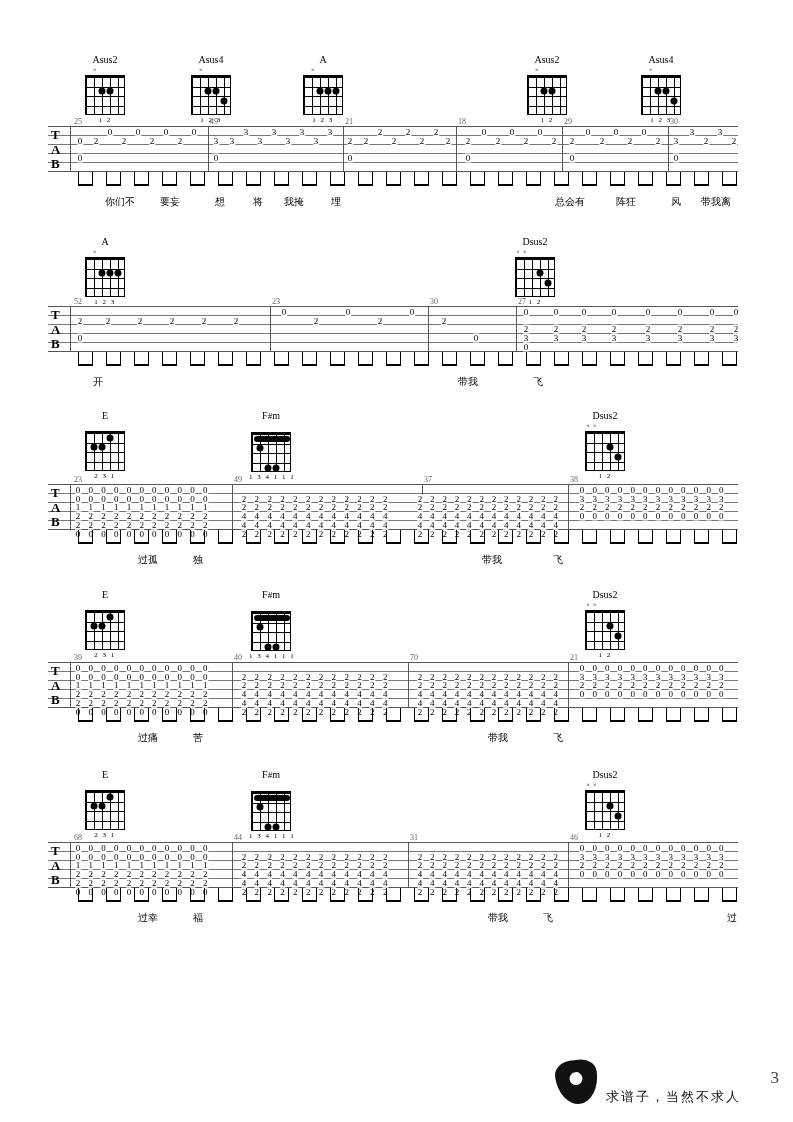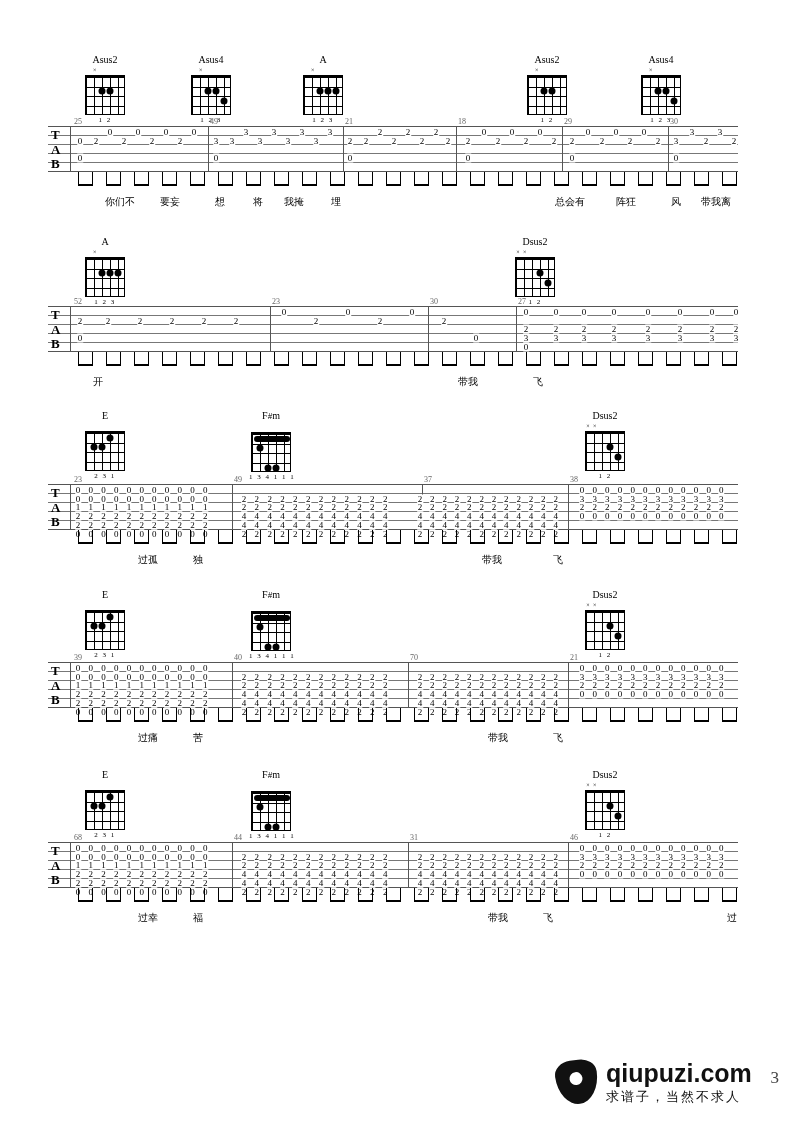--- a/index.html
+++ b/index.html
@@ -1827,18 +1827,17 @@
           <div class="lyric" style="left: 500px;">飞</div>
           <div class="lyric" style="left: 684px;">过</div>
         </div>
       </div>
     </div>
 
   <div class="logo">
     <div class="pick">
       <div class="pickhole"></div>
     </div>
-    <div class="wordmark">qiupuzi.com</div>
     <div class="tagline">求谱子，当然不求人</div>
   </div>
 
   <div class="pagenum">3</div>
 </div>
 
 </body></html>

